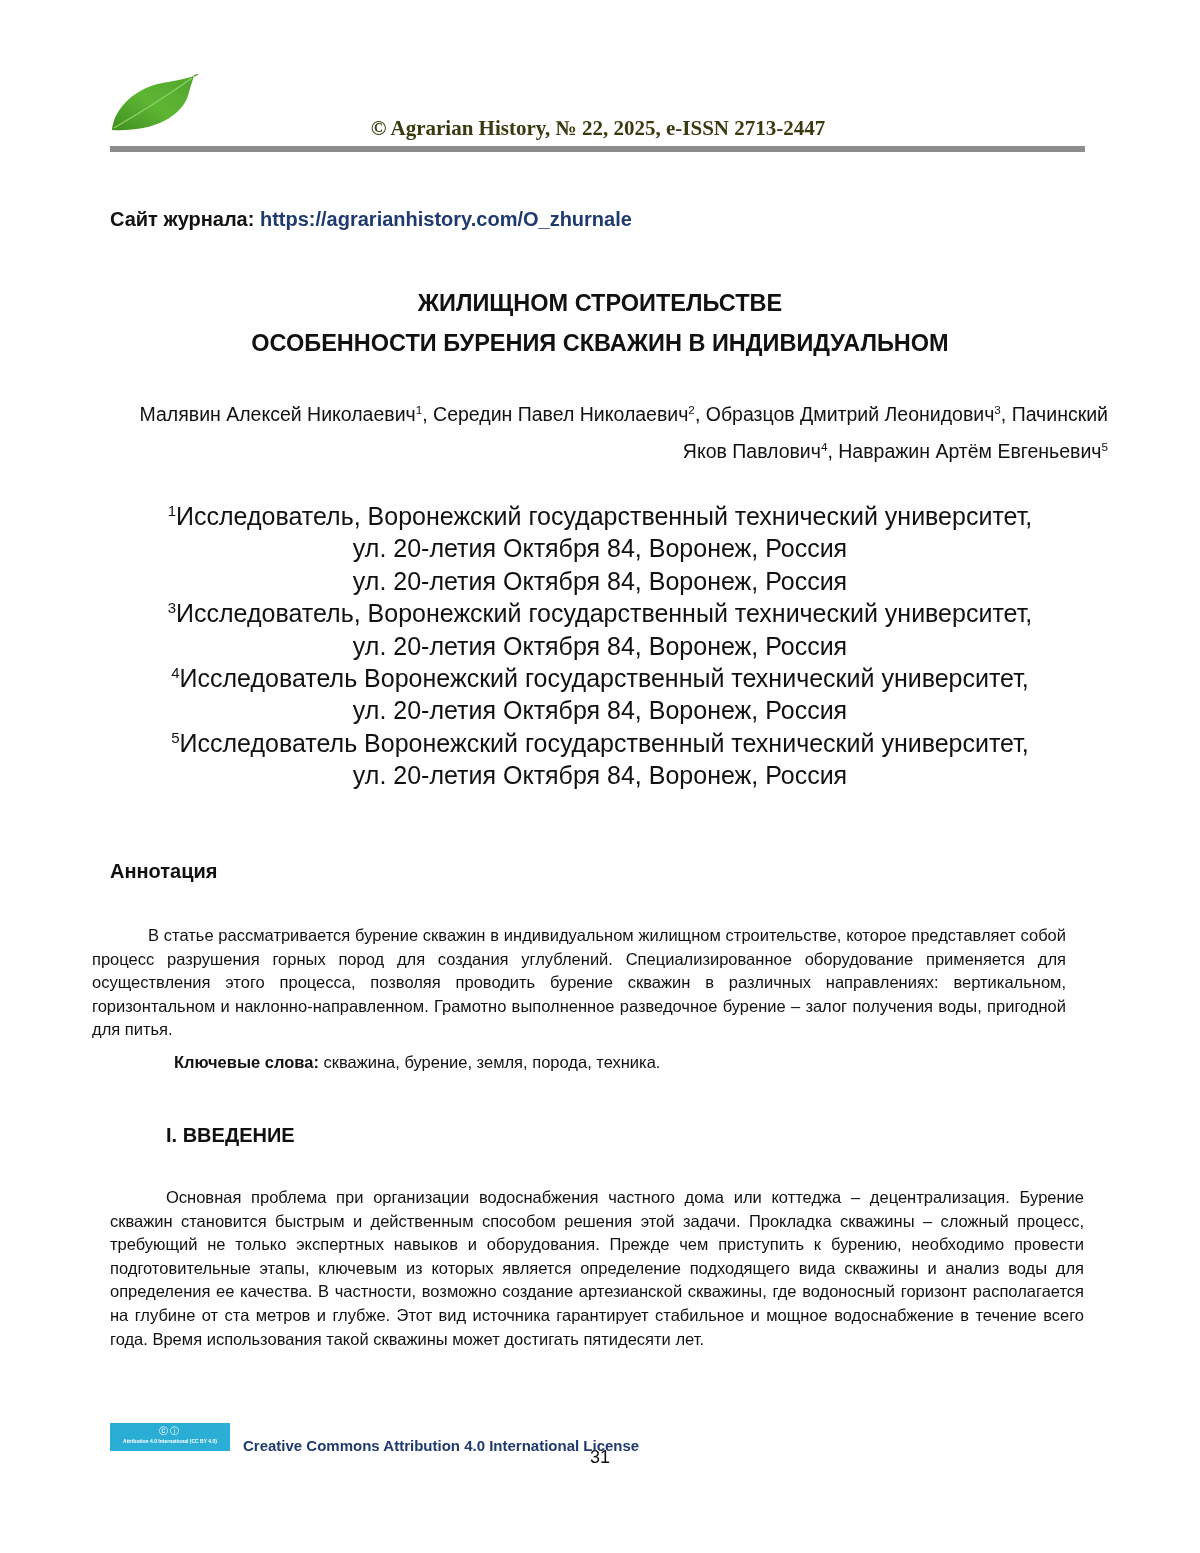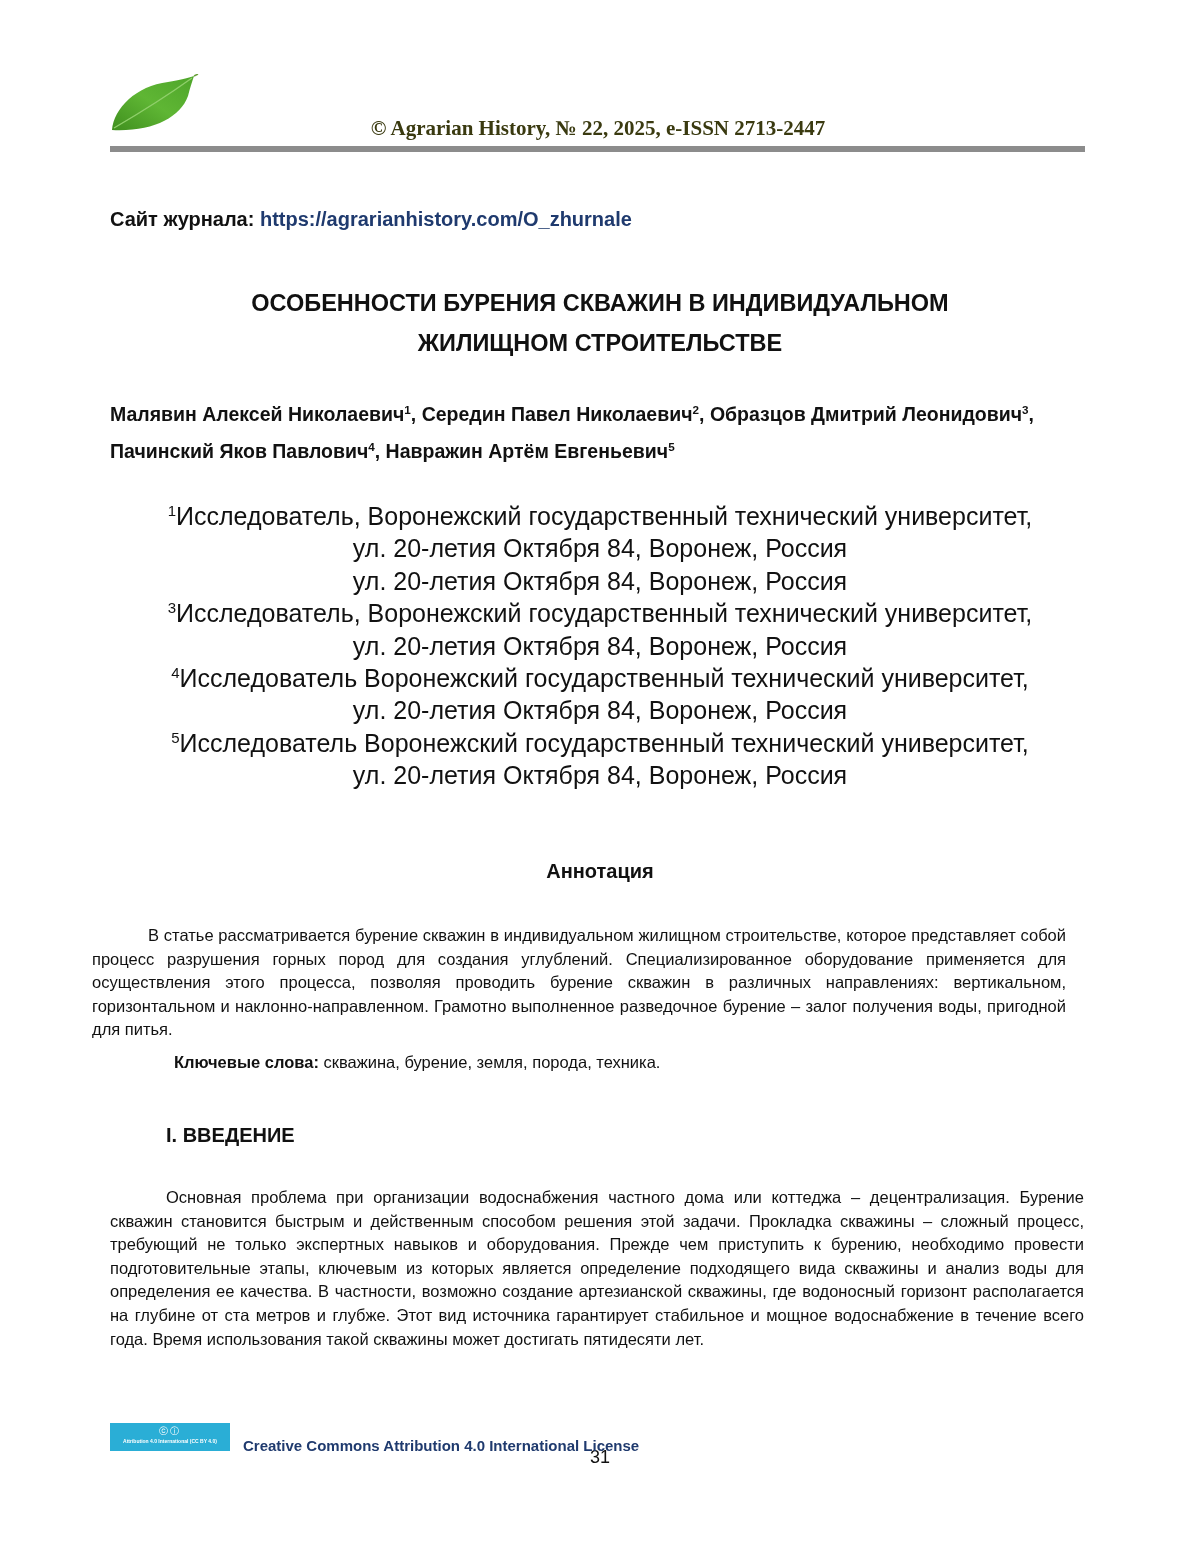--- a/index.html
+++ b/index.html
@@ -13,29 +13,29 @@
                   font-family: "Liberation Serif", serif; font-weight: bold; font-size: 21px;
                   color: #3a3a10; letter-spacing: 0px; }
   .header-rule { position: absolute; left: 110px; width: 975px; top: 146px; height: 6px; background: #8c8c8c; }
 
   .site-line { position: absolute; left: 110px; top: 208px; font-size: 20px; font-weight: bold; color: #111; }
   .site-line .url { color: #1f3a6e; }
 
   .title { position: absolute; left: 110px; width: 980px; top: 283px; text-align: center;
            font-size: 23.5px; font-weight: bold; line-height: 40px; color: #111; }
 
-  .authors { position: absolute; left: 110px; width: 980px; top: 396px; text-align: left;
-             font-size: 19.5px; font-weight: bold; line-height: 37px; color: #111; }
+  .authors { position: absolute; left: 128px; width: 980px; top: 396px; text-align: right;
+             font-size: 19.5px; font-weight: normal; line-height: 37px; color: #111; }
   .authors sup, .affil sup { font-size: 0.6em; vertical-align: super; line-height: 0; }
 
   .affils { position: absolute; left: 110px; width: 980px; top: 500px; text-align: center;
             font-size: 25px; line-height: 32.4px; color: #111; }
   .affil { display: block; }
 
-  .abstract-heading { position: absolute; left: 110px; width: 980px; top: 860px; text-align: center;
+  .abstract-heading { position: absolute; left: 110px; width: 980px; top: 860px; 
                       font-size: 20px; font-weight: bold; color: #111; }
 
   .abstract-text { position: absolute; left: 92px; width: 974px; top: 924px;
                    font-size: 16.5px; line-height: 23.6px; text-align: justify; text-indent: 56px; color: #111; }
 
   .keywords { position: absolute; left: 166px; top: 1053px; font-size: 16.5px; color: #111; }
   .keywords .kw-label { font-weight: bold; margin-left: 8px; }
 
   .section-heading { position: absolute; left: 166px; top: 1124px; font-size: 20px; font-weight: bold; color: #111; }
 
@@ -69,22 +69,22 @@
   </svg>
 
   <div class="journal-line">© Agrarian History, № 22, 2025, e-ISSN 2713-2447</div>
   <div class="header-rule"></div>
 
   <div class="site-line">
     <span>Сайт журнала: </span><span class="url">https://agrarianhistory.com/O_zhurnale</span>
   </div>
 
   <div class="title">
+    <div>ЖИЛИЩНОМ СТРОИТЕЛЬСТВЕ</div>
     <div>ОСОБЕННОСТИ БУРЕНИЯ СКВАЖИН В ИНДИВИДУАЛЬНОМ</div>
-    <div>ЖИЛИЩНОМ СТРОИТЕЛЬСТВЕ</div>
   </div>
 
   <div class="authors">
     <span>Малявин Алексей Николаевич</span><sup>1</sup><span>, </span><span>Середин Павел Николаевич</span><sup>2</sup><span>, </span><span>Образцов Дмитрий Леонидович</span><sup>3</sup><span>, </span><span>Пачинский Яков Павлович</span><sup>4</sup><span>, </span><span>Навражин Артём Евгеньевич</span><sup>5</sup>
   </div>
 
   <div class="affils">
     <div>
       <span class="affil"><sup>1</sup><span>Исследователь, Воронежский государственный технический университет,</span></span>
       <span class="affil">ул. 20-летия Октября 84, Воронеж, Россия</span>

